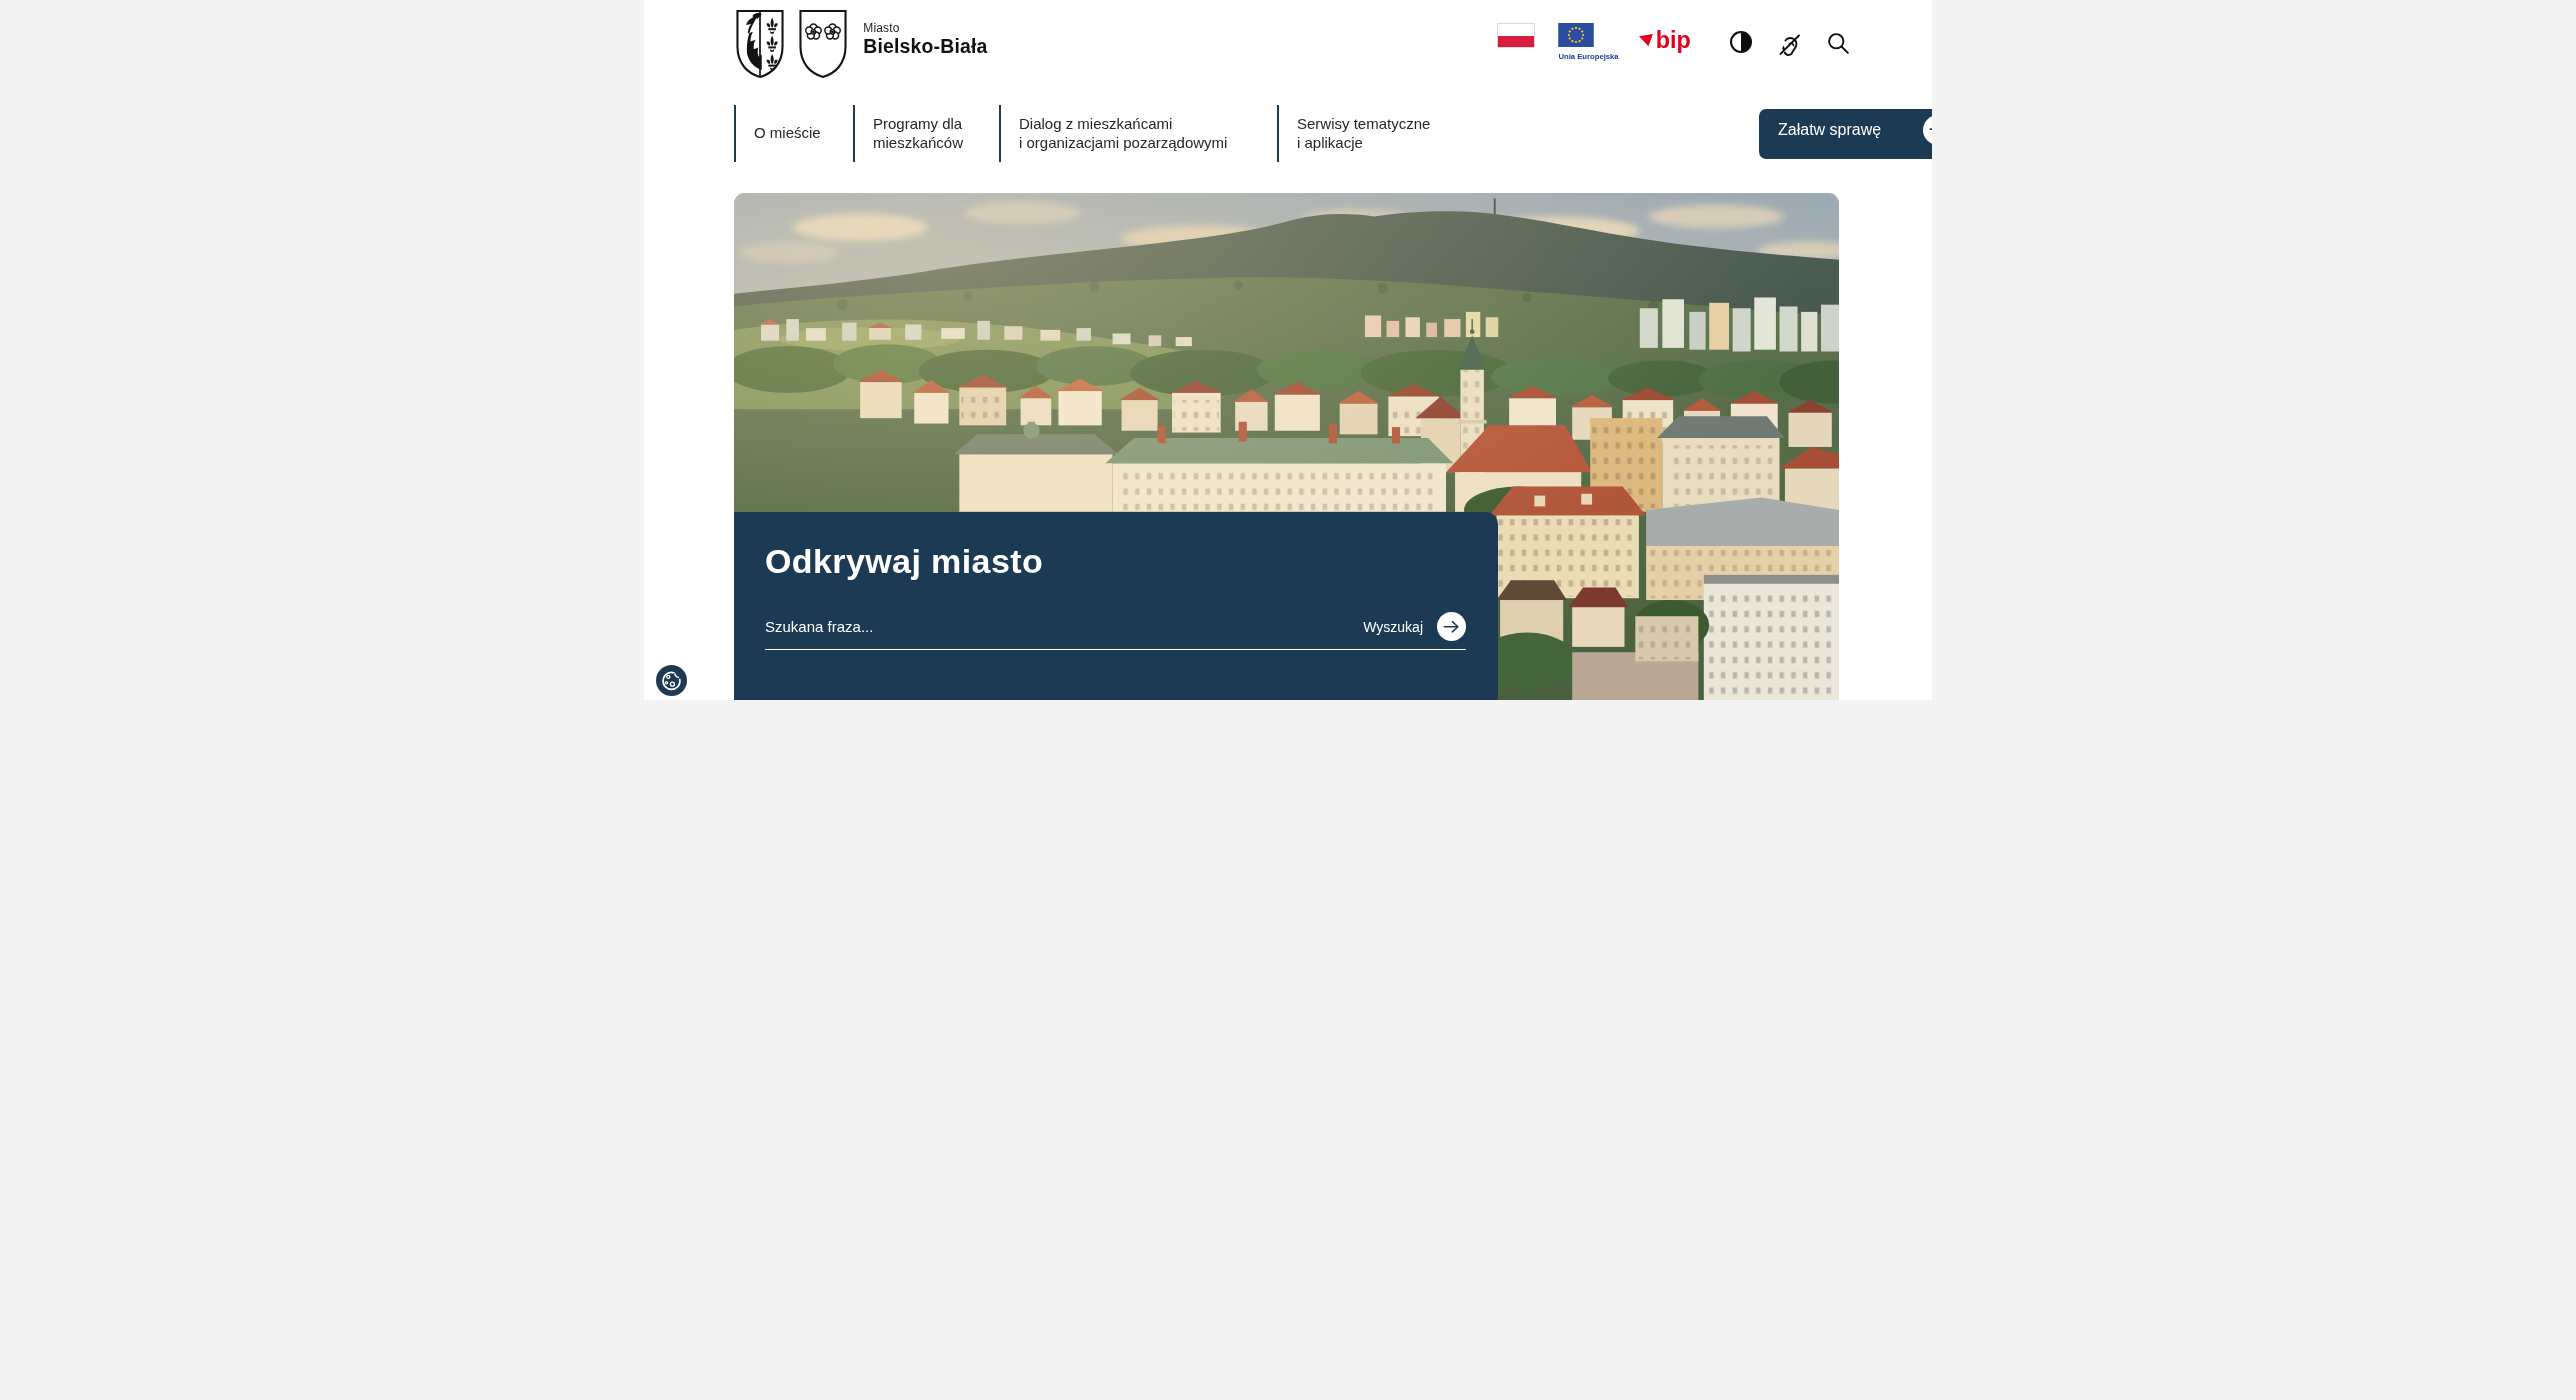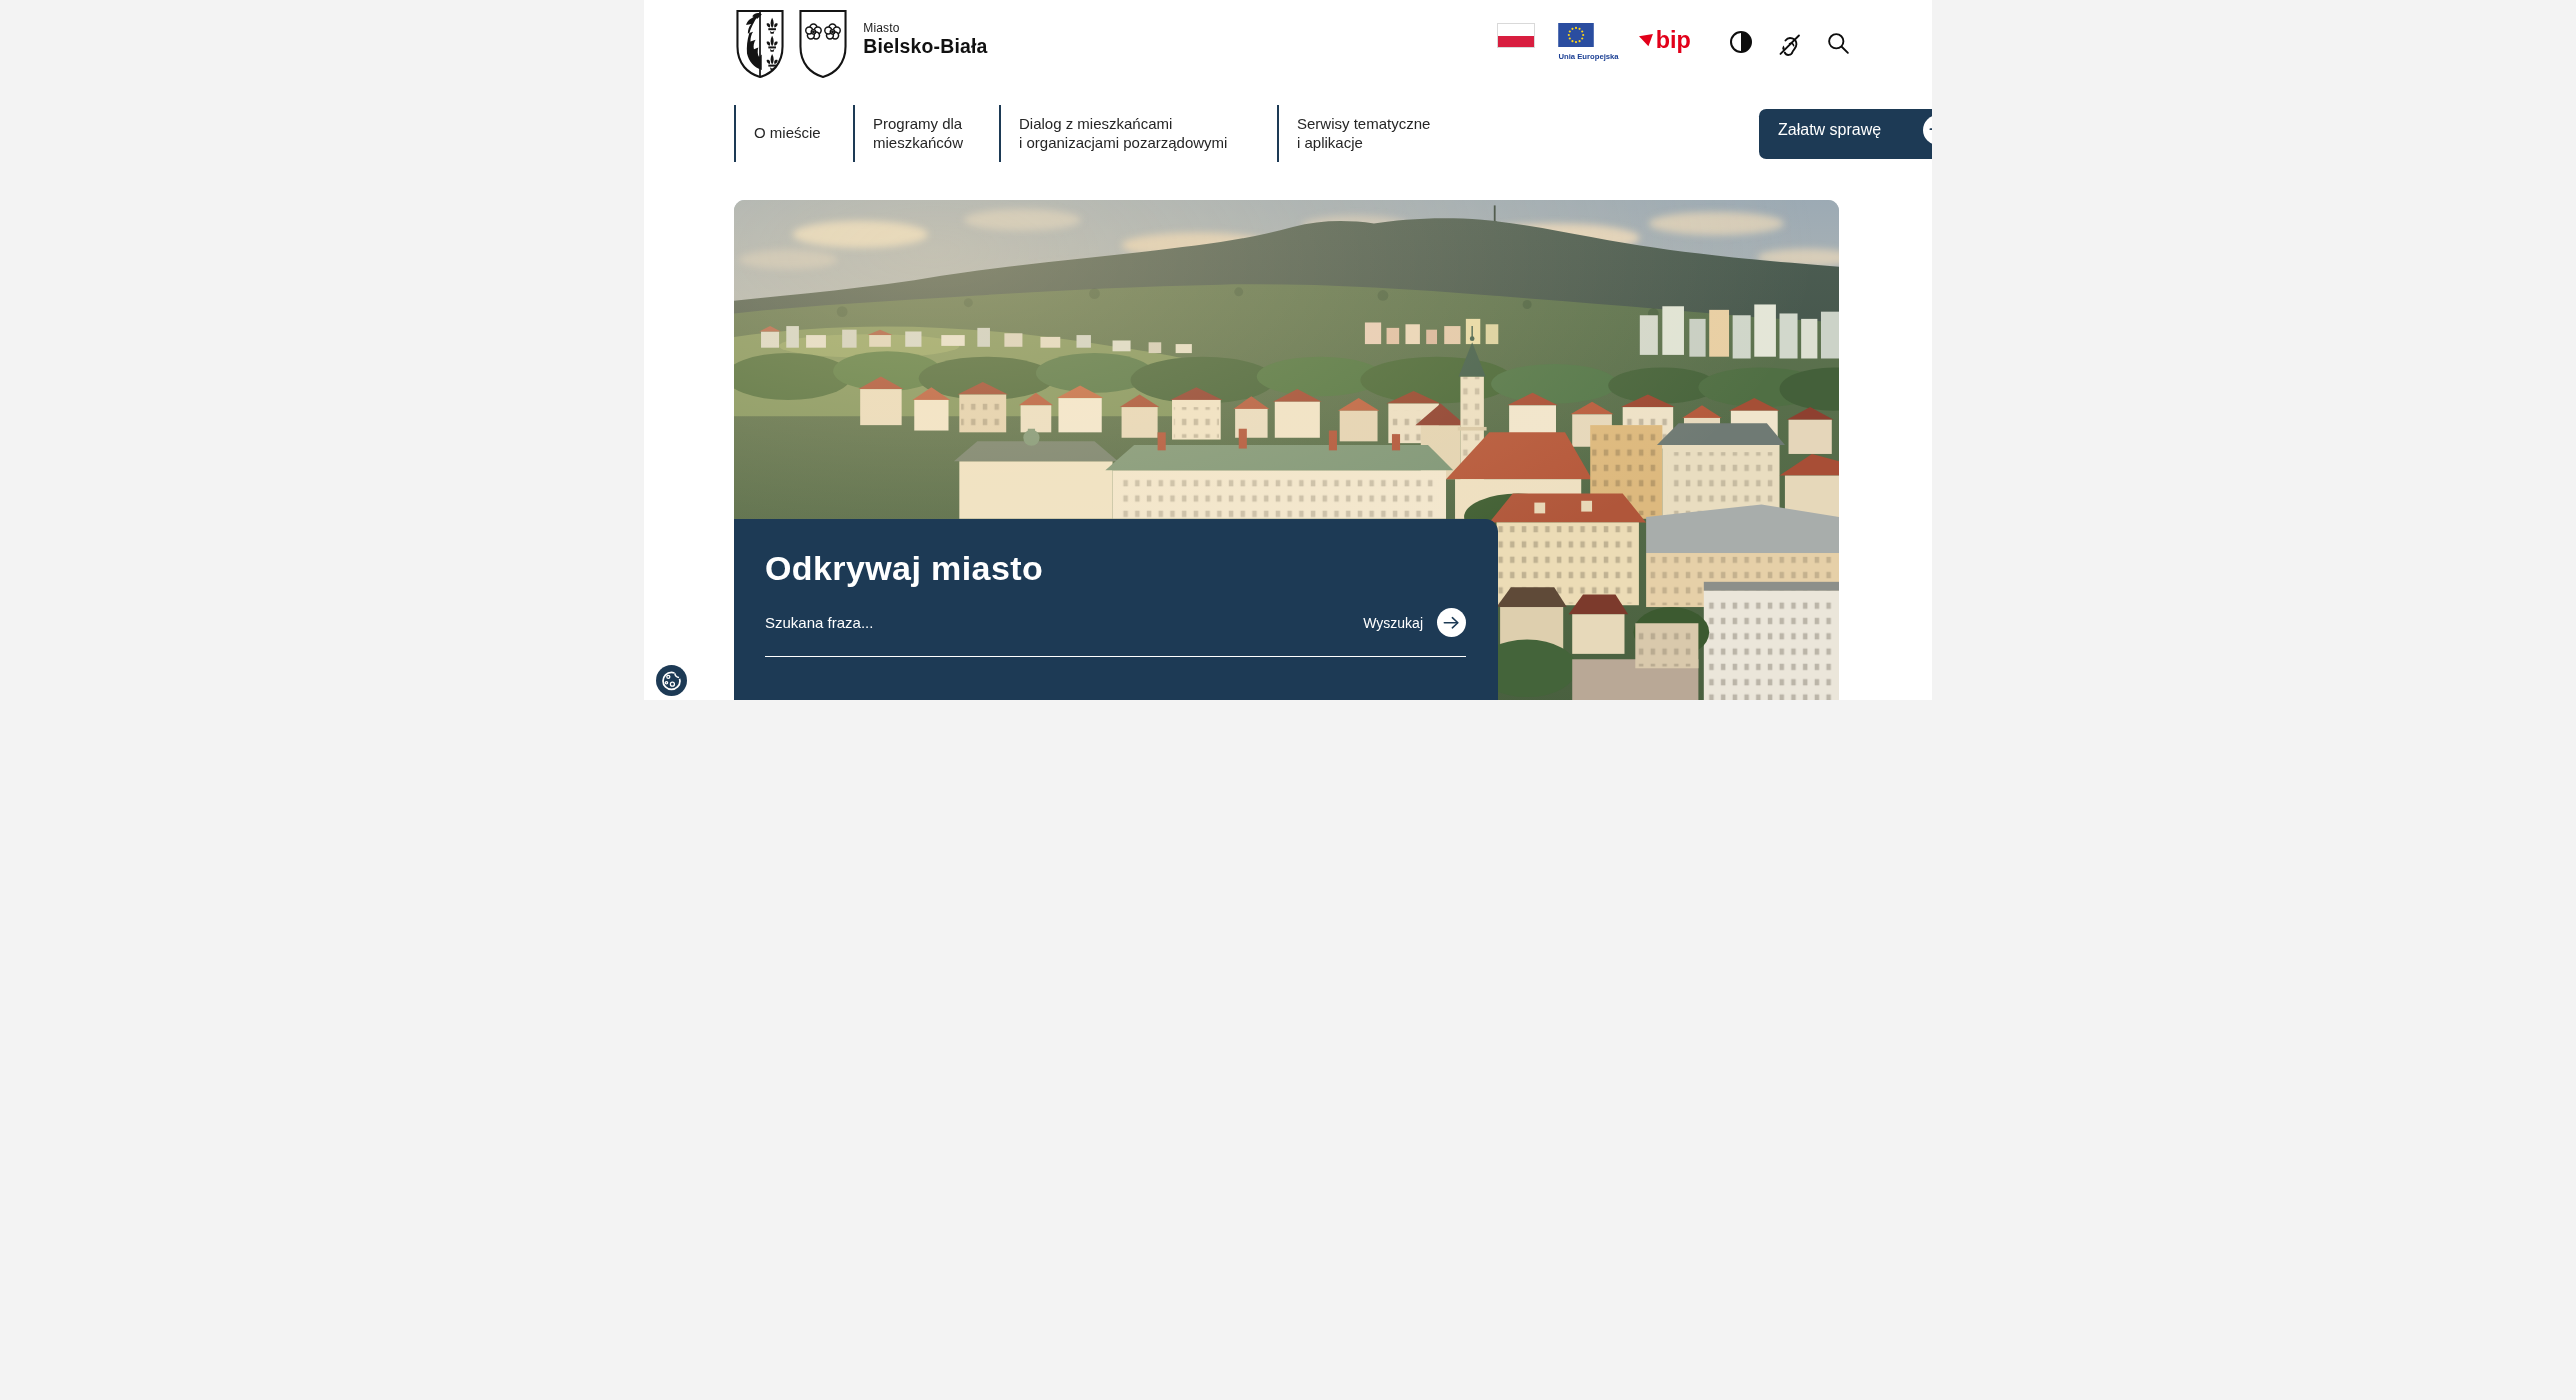--- a/index.html
+++ b/index.html
@@ -37,26 +37,26 @@
   .nav-item{display:flex; flex-direction:column; justify-content:center; height:57px;
     border-left:2.7px solid var(--navy); padding-left:18px; padding-right:9px;
     font-size:15px; line-height:1.26; color:var(--ink); text-decoration:none; white-space:pre-line; cursor:pointer;}
   .nav-item.w1{width:119px;} .nav-item.w2{width:146px;} .nav-item.w3{width:278px;} .nav-item.w4{width:207px;}
   .cta{margin-left:auto; width:204px; height:50px; background:var(--navy); border:none; border-radius:7.2px;
     display:flex; align-items:center; justify-content:space-between; padding:0 10px 8px 19px;
     color:#fff; font-size:16px; cursor:pointer; font-family:inherit;}
   .circle-arrow{width:30px; height:30px; border-radius:50%; background:#fff; display:flex; align-items:center; justify-content:center; flex:0 0 auto;}
 
   
-  .hero{position:absolute; left:90px; top:200px; width:1105px; height:507px; border-radius:10.8px 10.8px 0 0; overflow:hidden; background:#b9c2c4;}
+  .hero{position:absolute; left:90px; top:193px; width:1105px; height:507px; border-radius:10.8px 10.8px 0 0; overflow:hidden; background:#b9c2c4;}
   .hero .scene{position:absolute; inset:0; width:100%; height:100%;}
   .overlay{position:absolute; left:0; top:319px; width:764px; height:188px; background:var(--navy); border-top-right-radius:12.6px;}
   .overlay h1{padding:30px 0 0 31px; color:#fff; font-size:34px; letter-spacing:0.4px; font-weight:bold;}
   .search-row{position:absolute; left:31px; right:32px; bottom:50px; display:flex; 
-    border-bottom:1.8px solid #fff; padding-bottom:19px;}
+    border-bottom:1.8px solid #fff; padding-bottom:8px;}
   .search-row input{flex:1 1 auto; min-width:0; background:transparent; border:none; outline:none;
     color:#fff; font-size:15px; font-family:inherit; padding:0;}
   .search-row input::placeholder{color:#fff; opacity:1;}
   .search-submit{display:flex; align-items:center; gap:14px; background:none; border:none; color:#fff;
     font-size:14px; font-family:inherit; cursor:pointer; flex:0 0 auto;}
   .circle-arrow.small{width:29px; height:29px;}
 
   
   .cookie{position:absolute; left:11.7px; bottom:4.5px; width:31px; height:31px; border-radius:50%;
     background:var(--navy); border:none; padding:0; cursor:pointer; display:flex; align-items:center; justify-content:center;}

